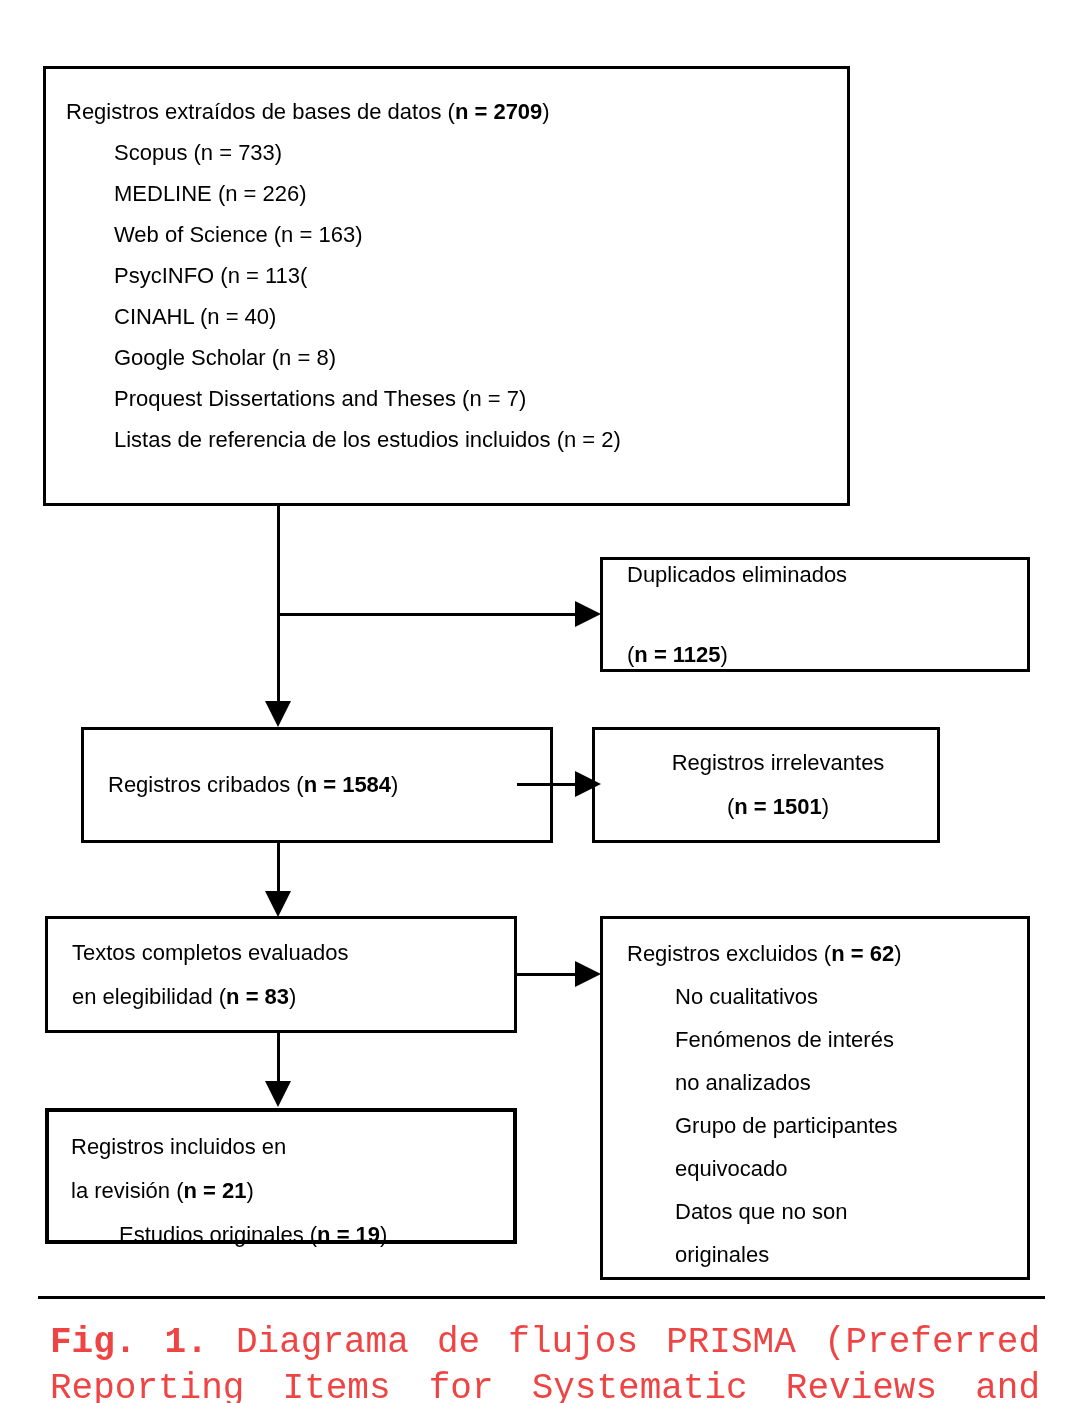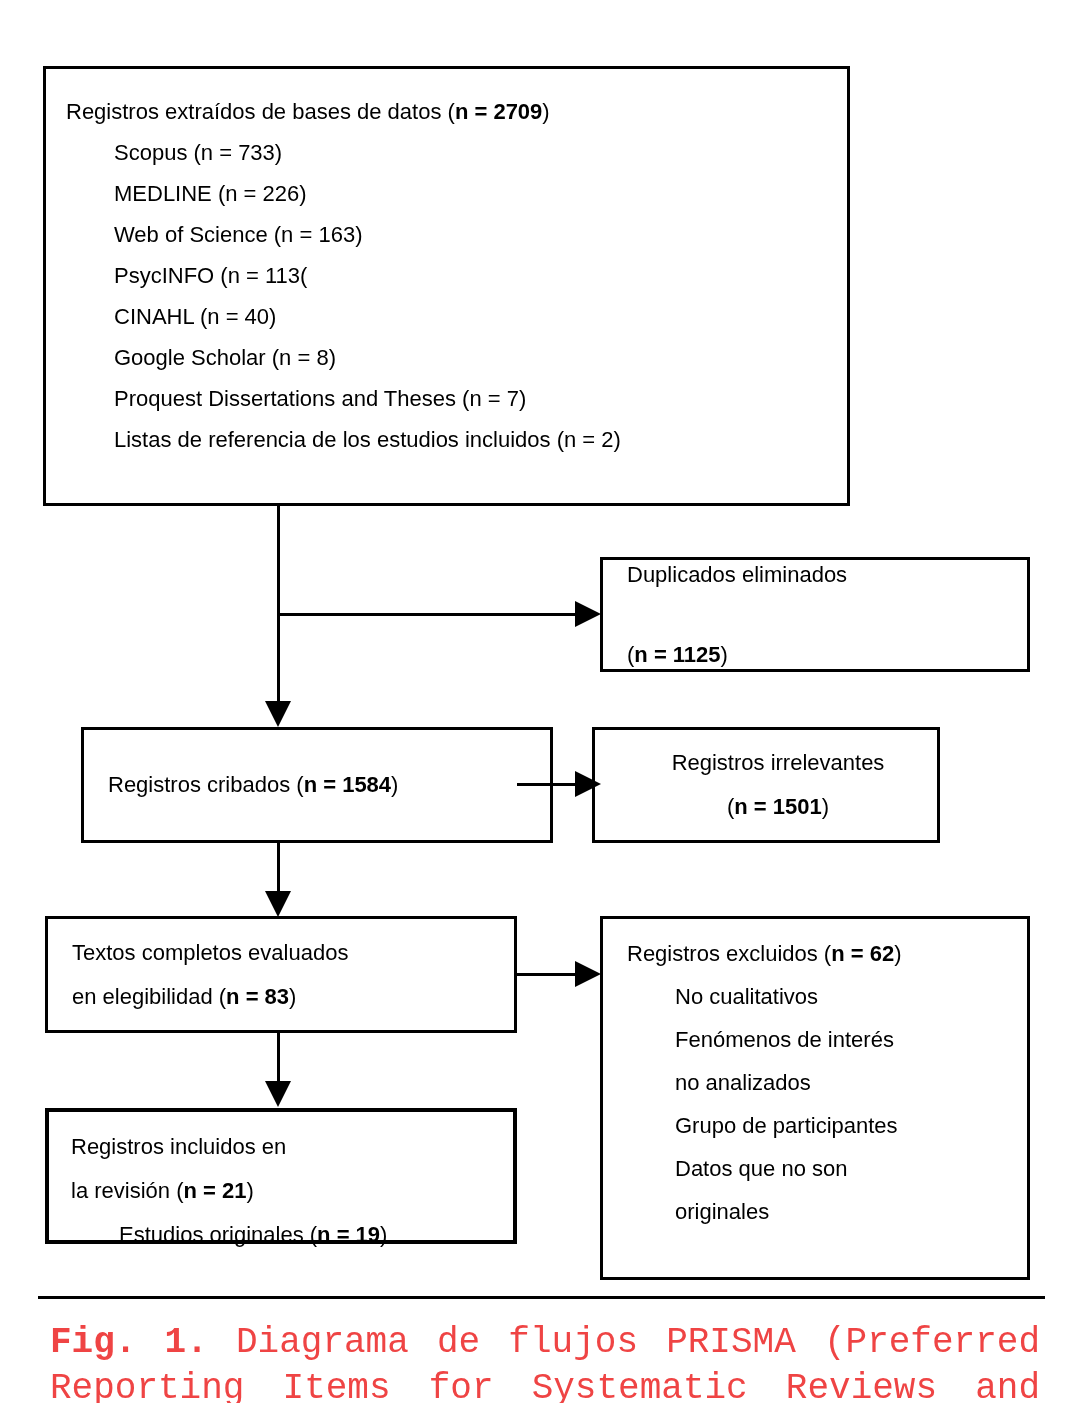--- a/index.html
+++ b/index.html
@@ -73,20 +73,21 @@
       <div class="line">Textos completos evaluados</div>
       <div class="line">en elegibilidad (<b>n = 83</b>)</div>
     </div>
 
   <div class="fbox list lh43" style="left:600px;top:916px;width:430px;height:364px;padding-left:24px;">
       <div class="line">Registros excluidos (<b>n = 62</b>)</div>
       <div class="line indent">No cualitativos</div>
       <div class="line indent">Fenómenos de interés</div>
       <div class="line indent">no analizados</div>
       <div class="line indent">Grupo de participantes</div>
+      <div class="line indent">equivocado</div>
       <div class="line indent">Datos que no son</div>
       <div class="line indent">originales</div>
     </div>
 
   <div class="fbox" style="left:45px;top:1108px;width:472px;height:136px;border-width:4px;padding:13px 10px 0 22px;">
       <div class="line">Registros incluidos en</div>
       <div class="line">la revisión (<b>n = 21</b>)</div>
       <div class="line indent">Estudios originales (<b>n = 19</b>)</div>
     </div>
 

